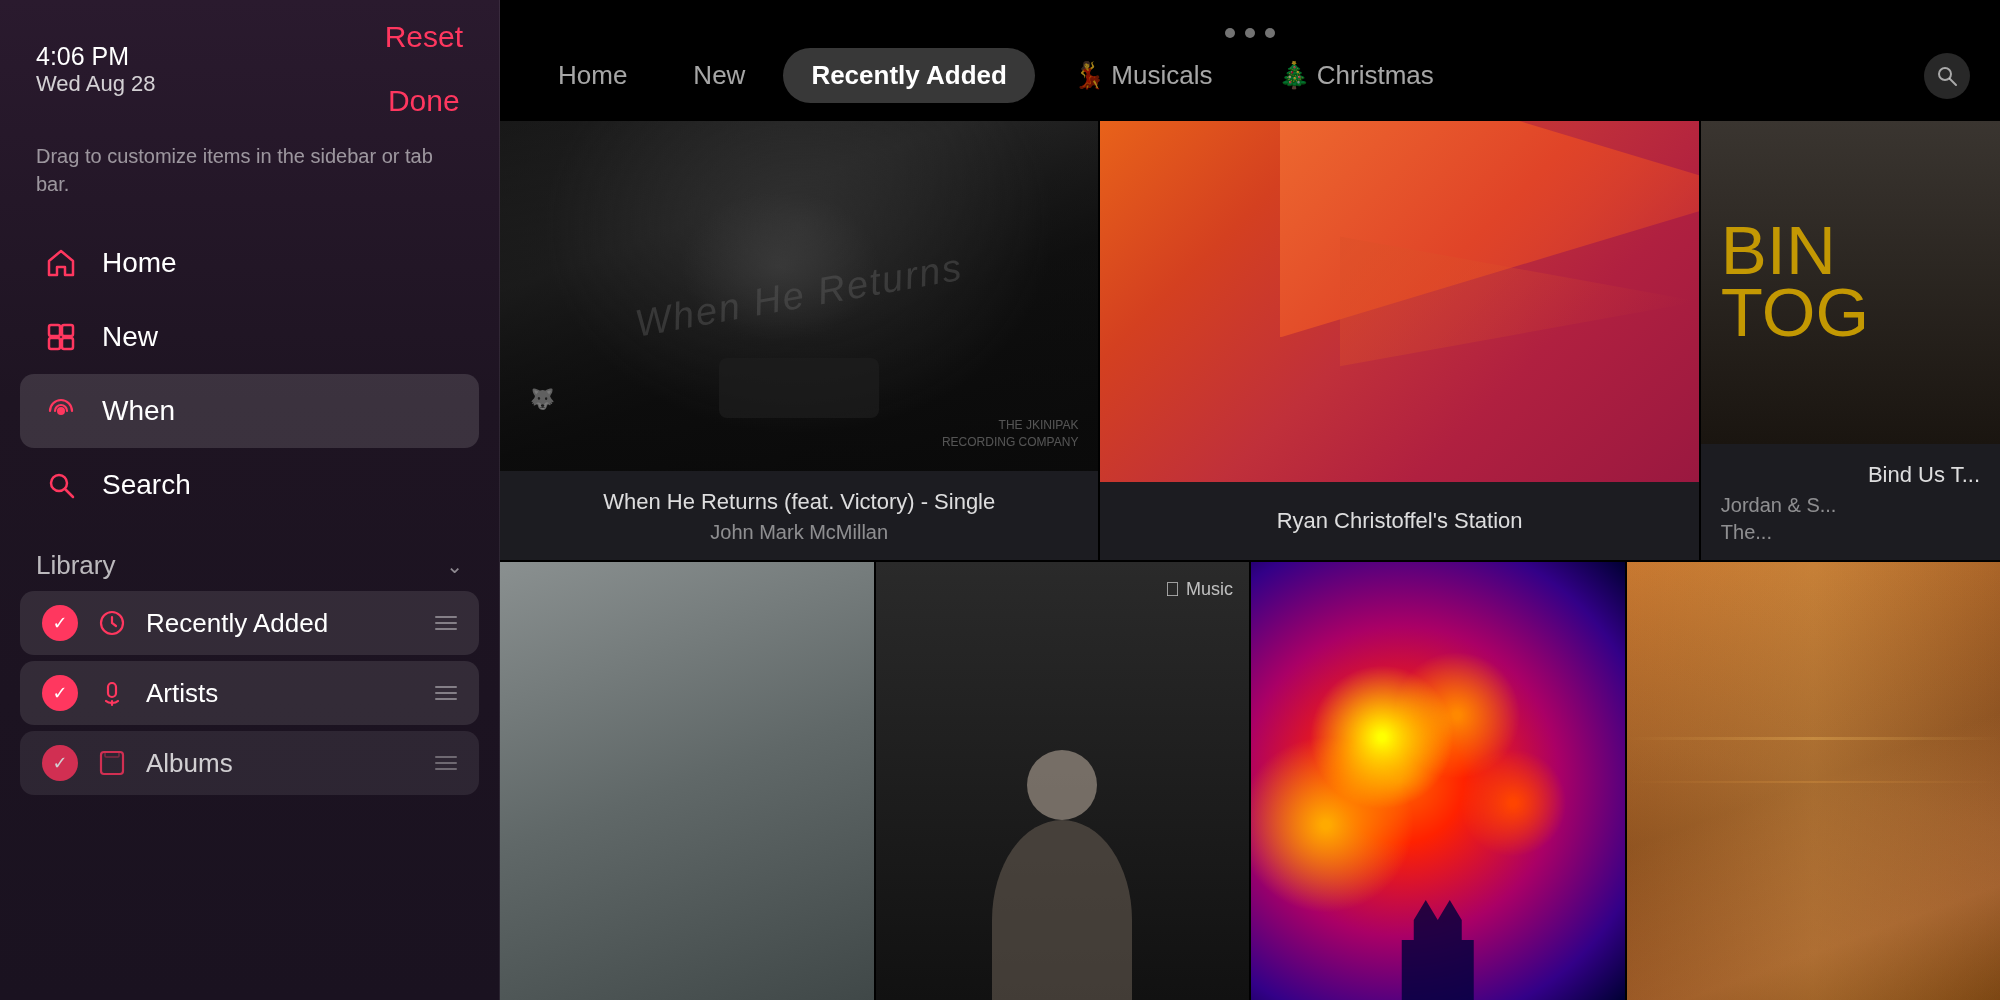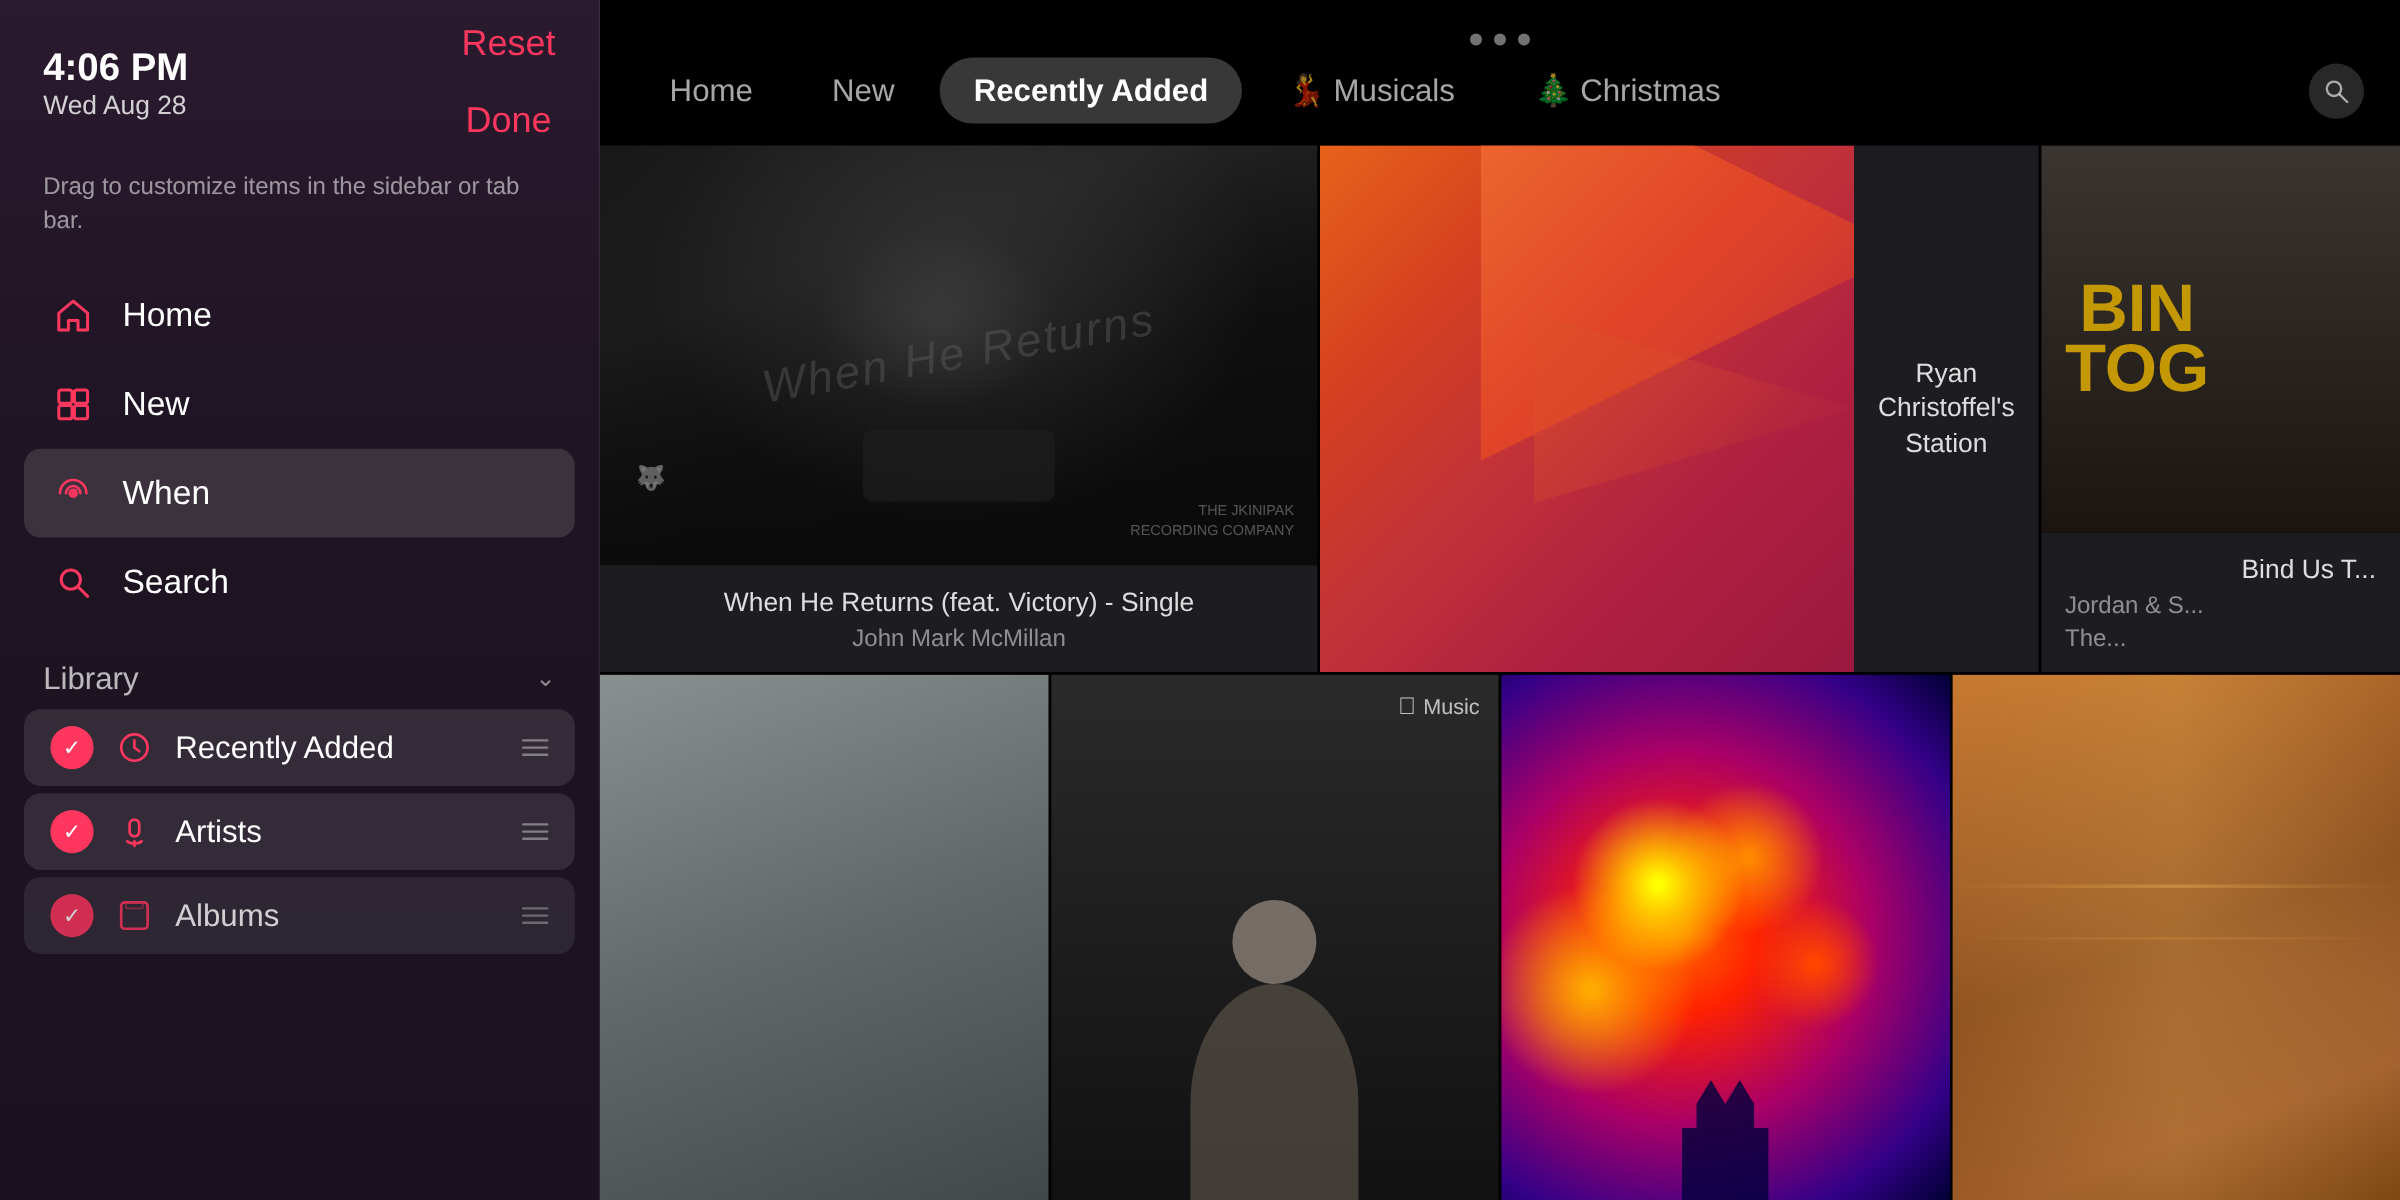--- a/index.html
+++ b/index.html
@@ -317,26 +317,25 @@
       height: 100%;
       position: relative;
       overflow: hidden;
       display: flex;
       align-items: center;
       justify-content: flex-start;
       padding-left: 20px;
     }
 
     .bind-text {
-      font-size: 56px;
-      font-weight: 700;
+      font-size: 69px;
+      font-weight: 400;
       color: #d4a500;
       line-height: 0.9;
       opacity: 0.9;
-      text-align: center;
     }
 
     
     .album-info {
       background: rgba(30,30,35,0.95);
       padding: 16px 20px;
       flex: 0;
     }
 
     .album-title {
@@ -446,21 +445,21 @@
       border-left: 2px solid #000;
     }
   </style>
 </head>
 <body>
 
 <div class="sidebar">
 
   <div class="sidebar-header">
     <div style="display:flex;flex-direction:column;">
-      <span style="color:#fff;font-size:32px;font-weight:700;">4:06 PM</span>
+      <span style="color:#fff;font-size:25px;font-weight:400;">4:06 PM</span>
       <span style="color:#fff;font-size:22px;font-weight:400;opacity:0.8;">Wed Aug 28</span>
     </div>
     <div style="display:flex;gap:30px;flex-direction:column;">
       <button class="sidebar-btn">Reset</button>
       <button class="sidebar-btn">Done</button>
     </div>
   </div>
 
   <div class="sidebar-instructions">Drag to customize items in the sidebar or tab bar.</div>
 
@@ -625,21 +624,21 @@
             </div>
           </div>
           <div class="album-info">
             <div class="album-title">When He Returns (feat. Victory) - Single</div>
             <div class="album-subtitle">John Mark McMillan</div>
           </div>
         </div>
       </div>
 
       <div class="card-wrapper" style="flex:1.1;">
-        <div style="height:100%;display:flex;flex-direction:row;position:relative;">
+        <div style="height:100%;display:flex;flex-direction:column;position:relative;">
           <div style="flex:1;position:relative;overflow:hidden;">
             <div class="art-radio" style="height:100%;">
             </div>
           </div>
           <div class="album-info" style="padding:24px 20px;display:flex;align-items:center;justify-content:center;">
             <div class="album-title">Ryan Christoffel's Station</div>
           </div>
         </div>
       </div>
 

